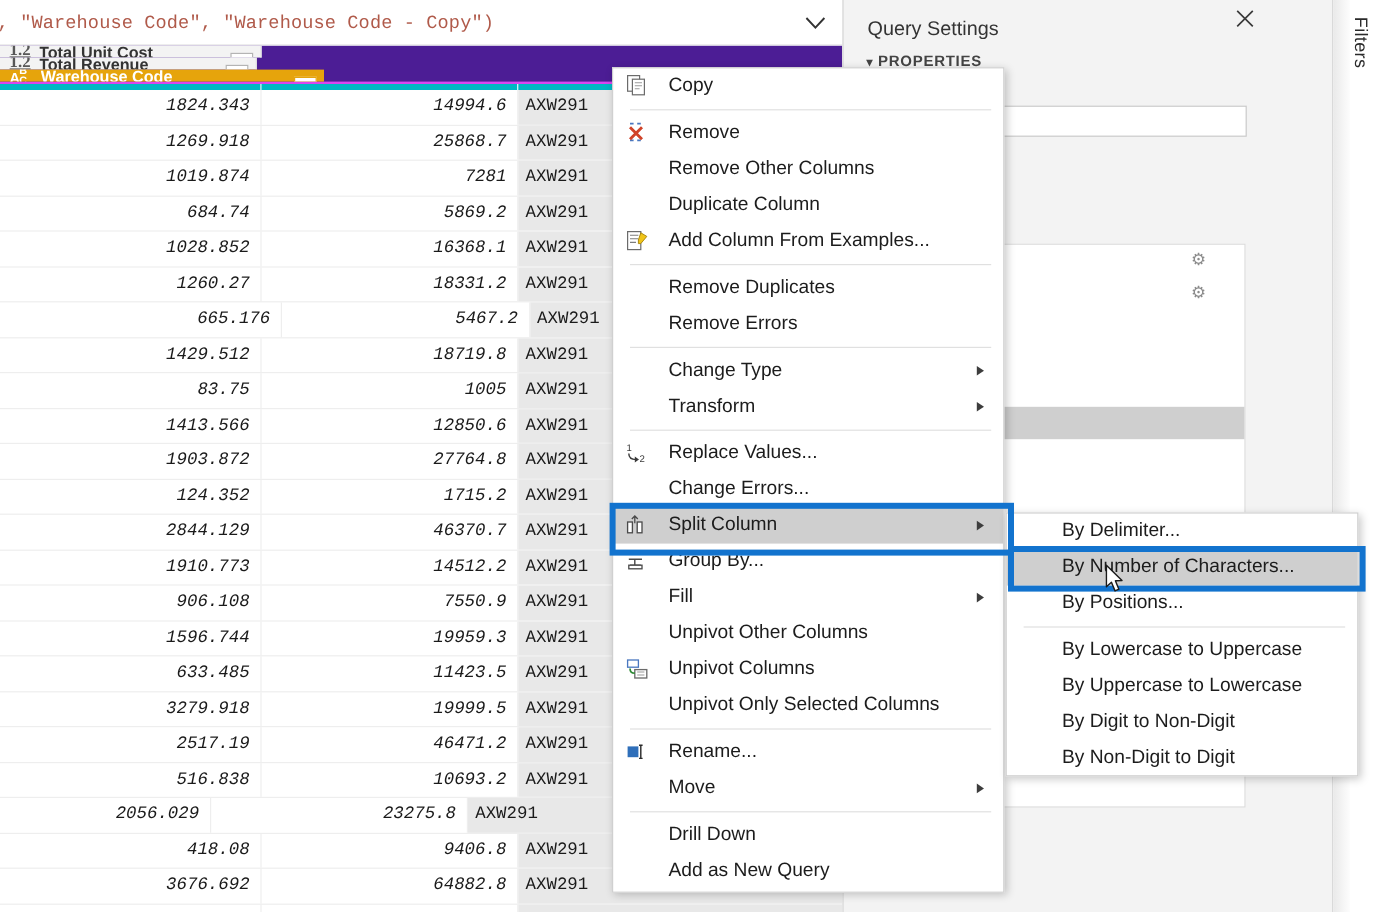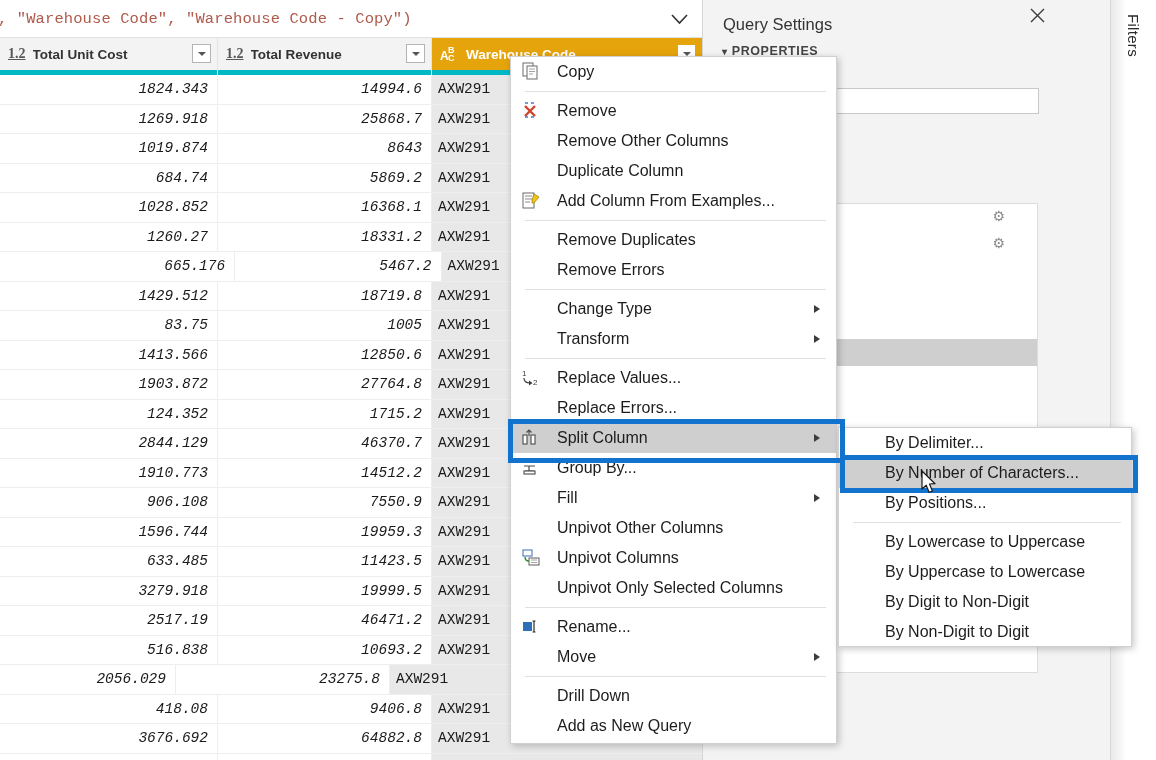--- a/index.html
+++ b/index.html
@@ -37,21 +37,22 @@
 
   
   #grid {
     position: absolute; left: 0; top: 38px; width: 702px; height: 722px;
     background: #ffffff; overflow: hidden;
   }
   #grid-header {
     position: relative; height: 32px;
     background: #4c1d95;
     display: flex;
-    border-bottom: 5px solid #d946ef;
+    border-bottom: 2px solid #d946ef;
+    flex-direction: column;
   }
   .col-head {
     position: relative;
     display: flex; align-items: center;
     height: 32px;
     background: #f3f3f3;
     border-right: 1px solid #e3e3e3;
     padding-left: 8px;
     font-size: 13.5px;
     font-weight: bold;
@@ -301,21 +302,21 @@
           <div class="cell" style="width: 214px;">14994.6</div>
           <div class="cell text" style="width: 270px;">AXW291</div>
         </div>
         <div class="grid-row">
           <div class="cell" style="width: 218px;">1269.918</div>
           <div class="cell" style="width: 214px;">25868.7</div>
           <div class="cell text" style="width: 270px;">AXW291</div>
         </div>
         <div class="grid-row">
           <div class="cell" style="width: 218px;">1019.874</div>
-          <div class="cell" style="width: 214px;">8643</div>
+          <div class="cell" style="width: 214px;">7281</div>
           <div class="cell text" style="width: 270px;">AXW291</div>
         </div>
         <div class="grid-row">
           <div class="cell" style="width: 218px;">684.74</div>
           <div class="cell" style="width: 214px;">5869.2</div>
           <div class="cell text" style="width: 270px;">AXW291</div>
         </div>
         <div class="grid-row">
           <div class="cell" style="width: 218px;">1028.852</div>
           <div class="cell" style="width: 214px;">16368.1</div>
@@ -521,21 +522,21 @@
       <div class="mi">
         <span class="mi-icon"><svg width="22" height="20" viewBox="0 0 22 20">
             <text x="1" y="8" font-size="8" font-family="Liberation Sans" fill="#3a3a3a">1</text>
             <text x="12" y="17" font-size="8" font-family="Liberation Sans" fill="#3a3a3a">2</text>
             <path d="M3 10 Q3 15 9 15" stroke="#3a3a3a" stroke-width="1.2" fill="none"></path>
             <path d="M8 12.5 L11.5 15 L8 17.5 Z" fill="#3a3a3a"></path>
           </svg></span>
         <span>Replace Values...</span>
       </div>
       <div class="mi">
-        <span>Replace Errors...</span>
+        <span>Change Errors...</span>
       </div>
       <div class="mi hl">
         <span class="mi-icon"><svg width="22" height="20" viewBox="0 0 22 20">
             <rect x="2" y="7" width="4" height="9" fill="#fff" stroke="#4a4a4a" stroke-width="1.1"></rect>
             <rect x="10" y="7" width="4" height="9" fill="#fff" stroke="#4a4a4a" stroke-width="1.1"></rect>
             <path d="M8 2v6M5.5 4.5 L8 2 L10.5 4.5" stroke="#4a4a4a" stroke-width="1.1" fill="none"></path>
           </svg></span>
         <span>Split Column</span>
         <span class="sub-arrow"></span>
       </div>

